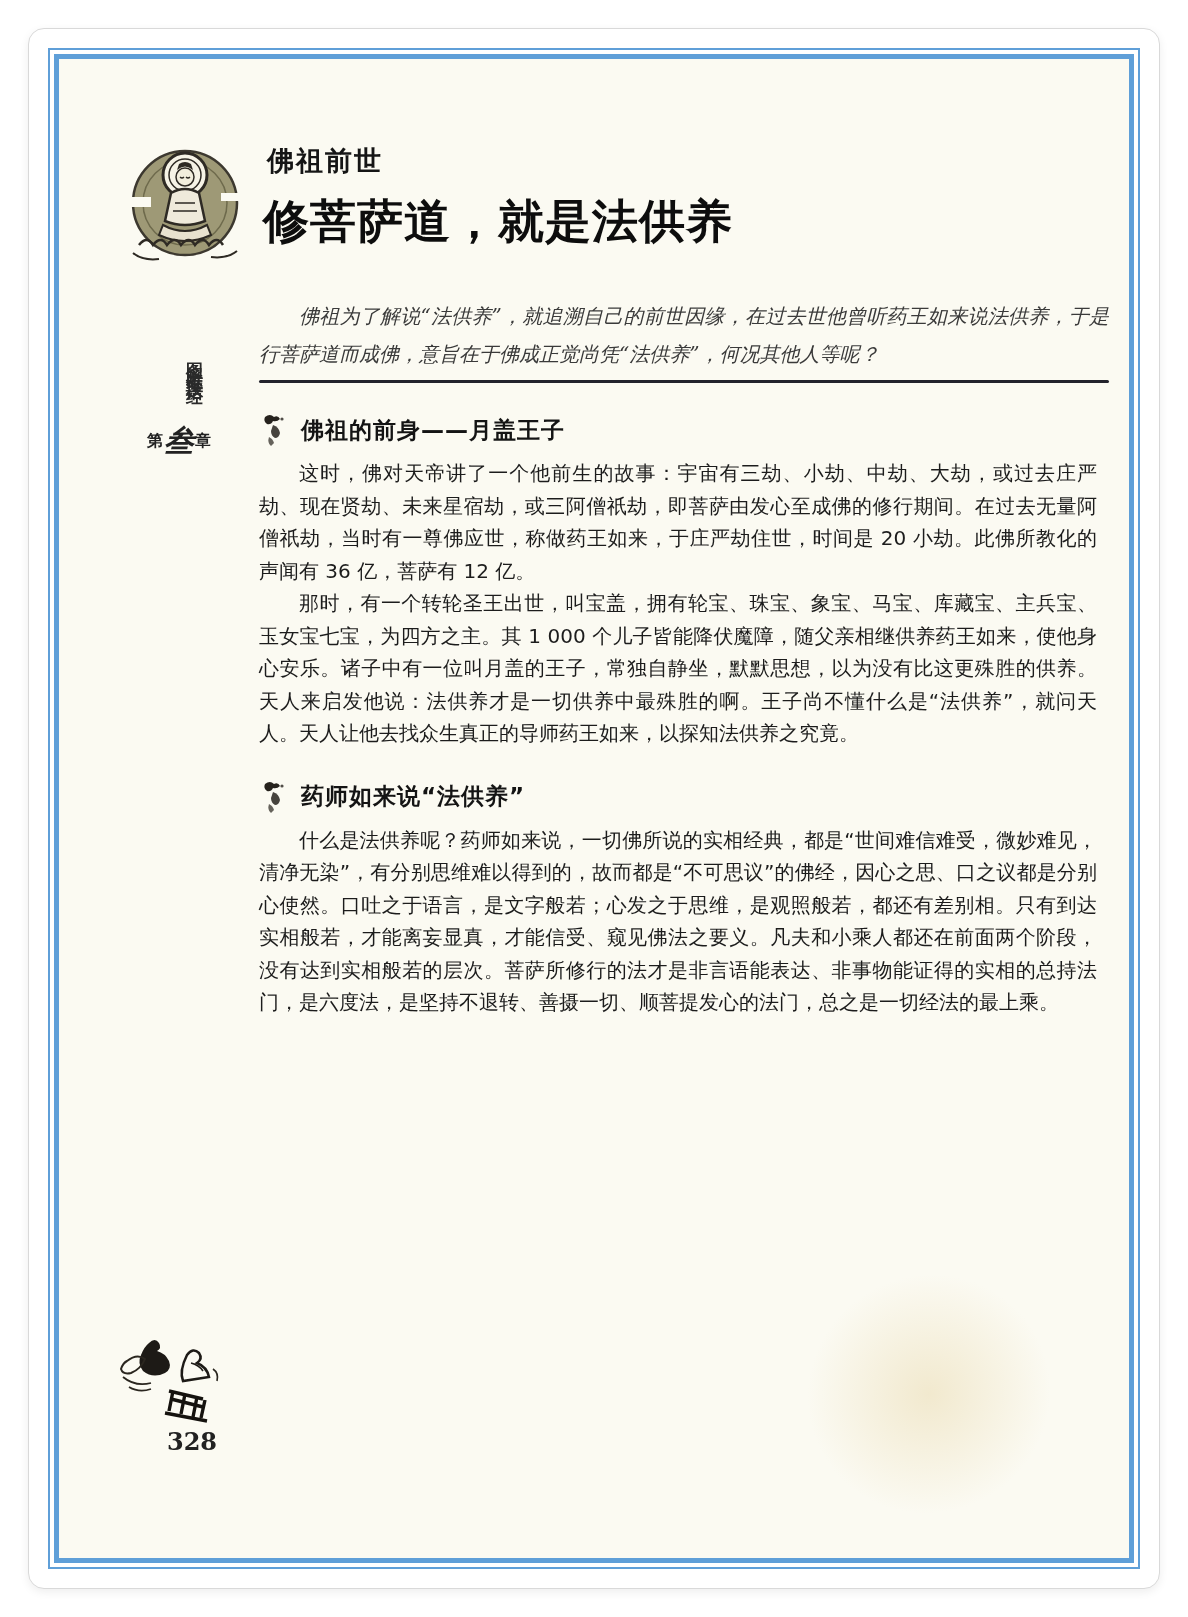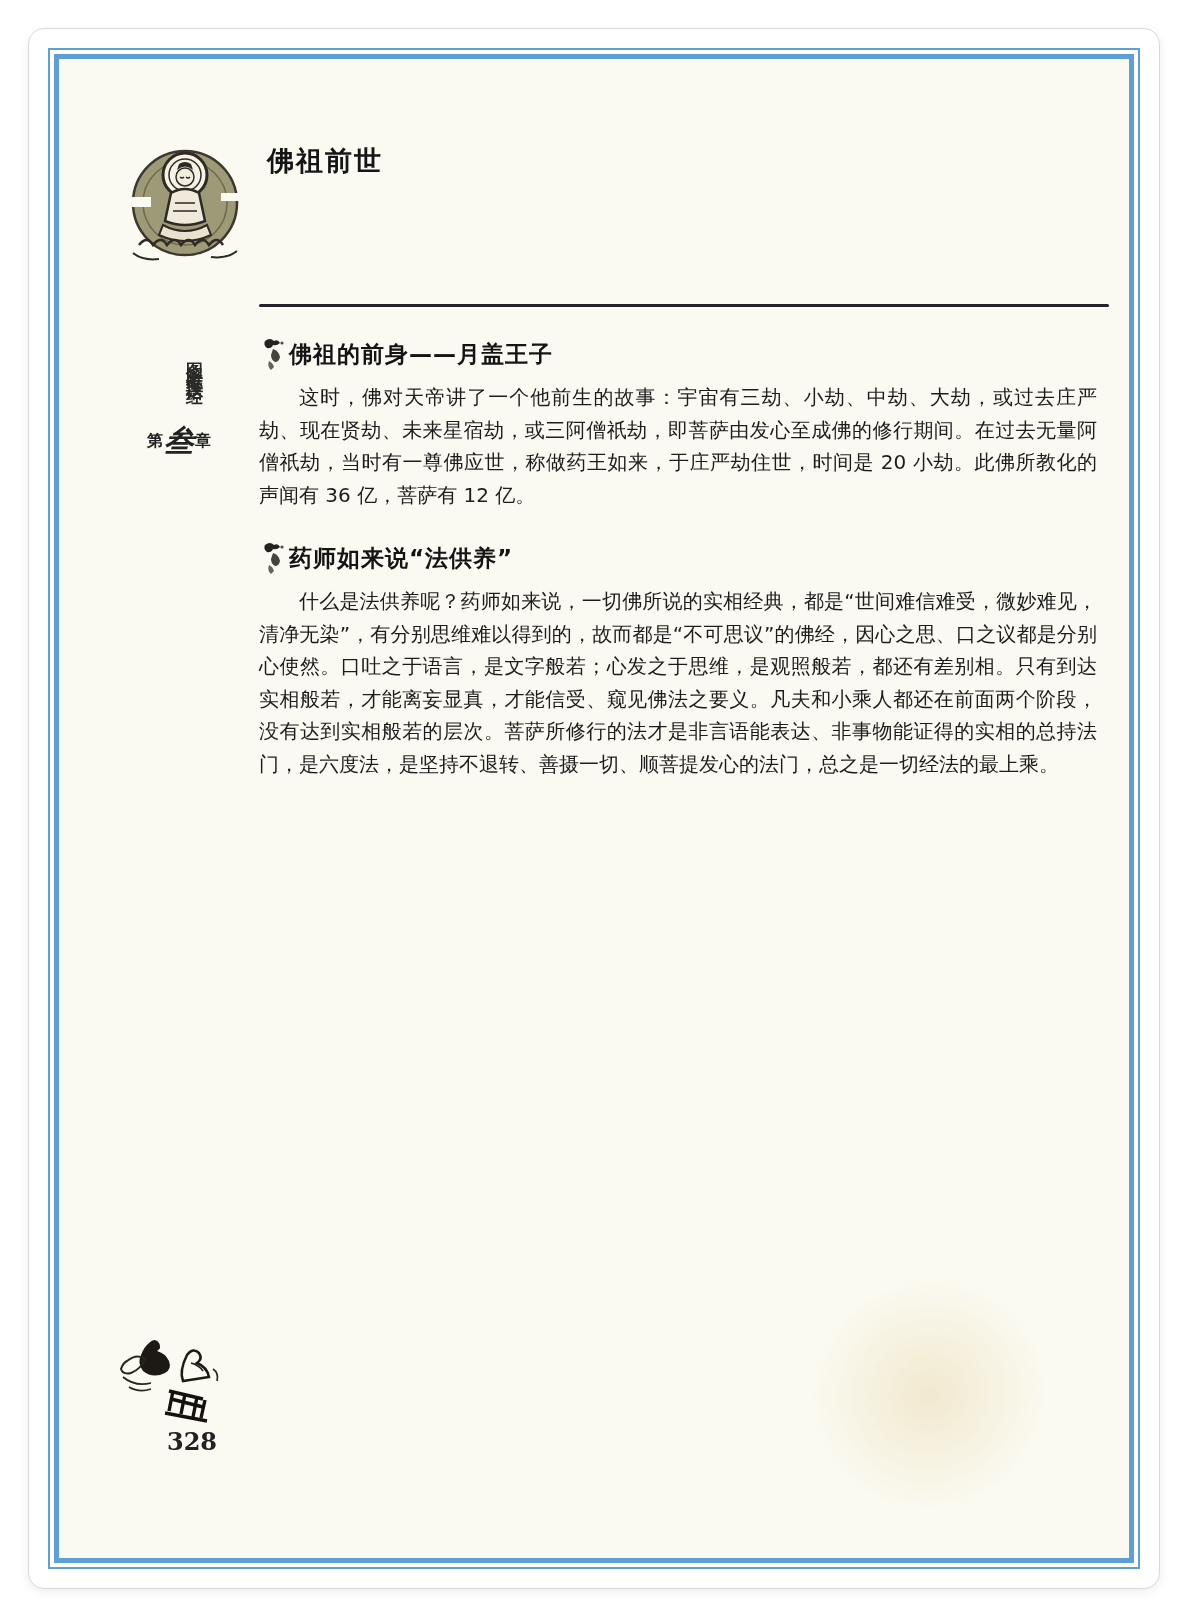--- a/index.html
+++ b/index.html
@@ -65,21 +65,21 @@
   }
   
   .main-col{position:absolute;left:230px;top:268px;width:850px;}
   .intro{
     font-family:"DejaVu Serif", serif;font-style:italic;
     font-size:20px;line-height:38px;color:#3a3a3a;
     text-indent:2em;text-align:justify;margin:0;
   }
   .divider{height:3px;background:#23232c;margin:7px 0 0 0;border-radius:2px;}
   .section-heading{
-    display:flex;align-items:center;
+    display:flex;align-items:center;gap:12px;
     margin:30px 0 10px 0;
   }
   .section-heading .htxt{
     font-size:23px;font-weight:bold;color:#141414;letter-spacing:1px;
   }
   .ornament{width:30px;height:34px;flex:0 0 auto;}
   .body-para{
     font-size:20px;line-height:32.5px;color:#1c1c1c;
     text-indent:2em;text-align:justify;margin:0 12px 0 0;
   }
@@ -112,34 +112,37 @@
       <path d="M14 112 q10 8 26 6 M118 110 q-10 8 -26 6" fill="none" stroke="#2e2a24" stroke-width="2"></path>
     </svg>
   </div>
 
   <div class="book-title-vertical">图解维摩诘经</div>
   <div class="chapter-marker">
     <span class="small">第</span><span class="script">叁</span><span class="small">章</span>
   </div>
 
   <div class="kicker">佛祖前世</div>
+  <div class="main-title">修菩萨道，就是法供养</div>
 
   <div class="main-col">
+    <p class="intro">佛祖为了解说“法供养”，就追溯自己的前世因缘，在过去世他曾听药王如来说法供养，于是行菩萨道而成佛，意旨在于佛成正觉尚凭“法供养”，何况其他人等呢？</p>
     <div class="divider"></div>
 
     <div class="section-heading">
       <svg class="ornament" viewBox="0 0 30 34">
         <path d="M6 4 q5 -4 9 0 q4 -2 6 2 q-3 3 -7 2 q-2 4 -6 3 q-4 -3 -2 -7z" fill="#26221d"></path>
         <path d="M14 12 q6 2 7 8 q-1 5 -5 5 q-4 -2 -4 -7z" fill="#26221d" opacity=".85"></path>
         <path d="M10 24 q4 2 5 6 l-3 3 q-4 -3 -2 -9z" fill="#26221d" opacity=".7"></path>
         <circle cx="23" cy="6" r="1.6" fill="#26221d" opacity=".8"></circle>
       </svg>
       <span class="htxt">佛祖的前身——月盖王子</span>
     </div>
     <p class="body-para">这时，佛对天帝讲了一个他前生的故事：宇宙有三劫、小劫、中劫、大劫，或过去庄严劫、现在贤劫、未来星宿劫，或三阿僧祇劫，即菩萨由发心至成佛的修行期间。在过去无量阿僧祇劫，当时有一尊佛应世，称做药王如来，于庄严劫住世，时间是 20 小劫。此佛所教化的声闻有 36 亿，菩萨有 12 亿。</p>
+    <p class="body-para">那时，有一个转轮圣王出世，叫宝盖，拥有轮宝、珠宝、象宝、马宝、库藏宝、主兵宝、玉女宝七宝，为四方之主。其 1 000 个儿子皆能降伏魔障，随父亲相继供养药王如来，使他身心安乐。诸子中有一位叫月盖的王子，常独自静坐，默默思想，以为没有比这更殊胜的供养。天人来启发他说：法供养才是一切供养中最殊胜的啊。王子尚不懂什么是“法供养”，就问天人。天人让他去找众生真正的导师药王如来，以探知法供养之究竟。</p>
 
     <div class="section-heading">
       <svg class="ornament" viewBox="0 0 30 34">
         <path d="M6 4 q5 -4 9 0 q4 -2 6 2 q-3 3 -7 2 q-2 4 -6 3 q-4 -3 -2 -7z" fill="#26221d"></path>
         <path d="M14 12 q6 2 7 8 q-1 5 -5 5 q-4 -2 -4 -7z" fill="#26221d" opacity=".85"></path>
         <path d="M10 24 q4 2 5 6 l-3 3 q-4 -3 -2 -9z" fill="#26221d" opacity=".7"></path>
         <circle cx="23" cy="6" r="1.6" fill="#26221d" opacity=".8"></circle>
       </svg>
       <span class="htxt">药师如来说“法供养”</span>
     </div>

